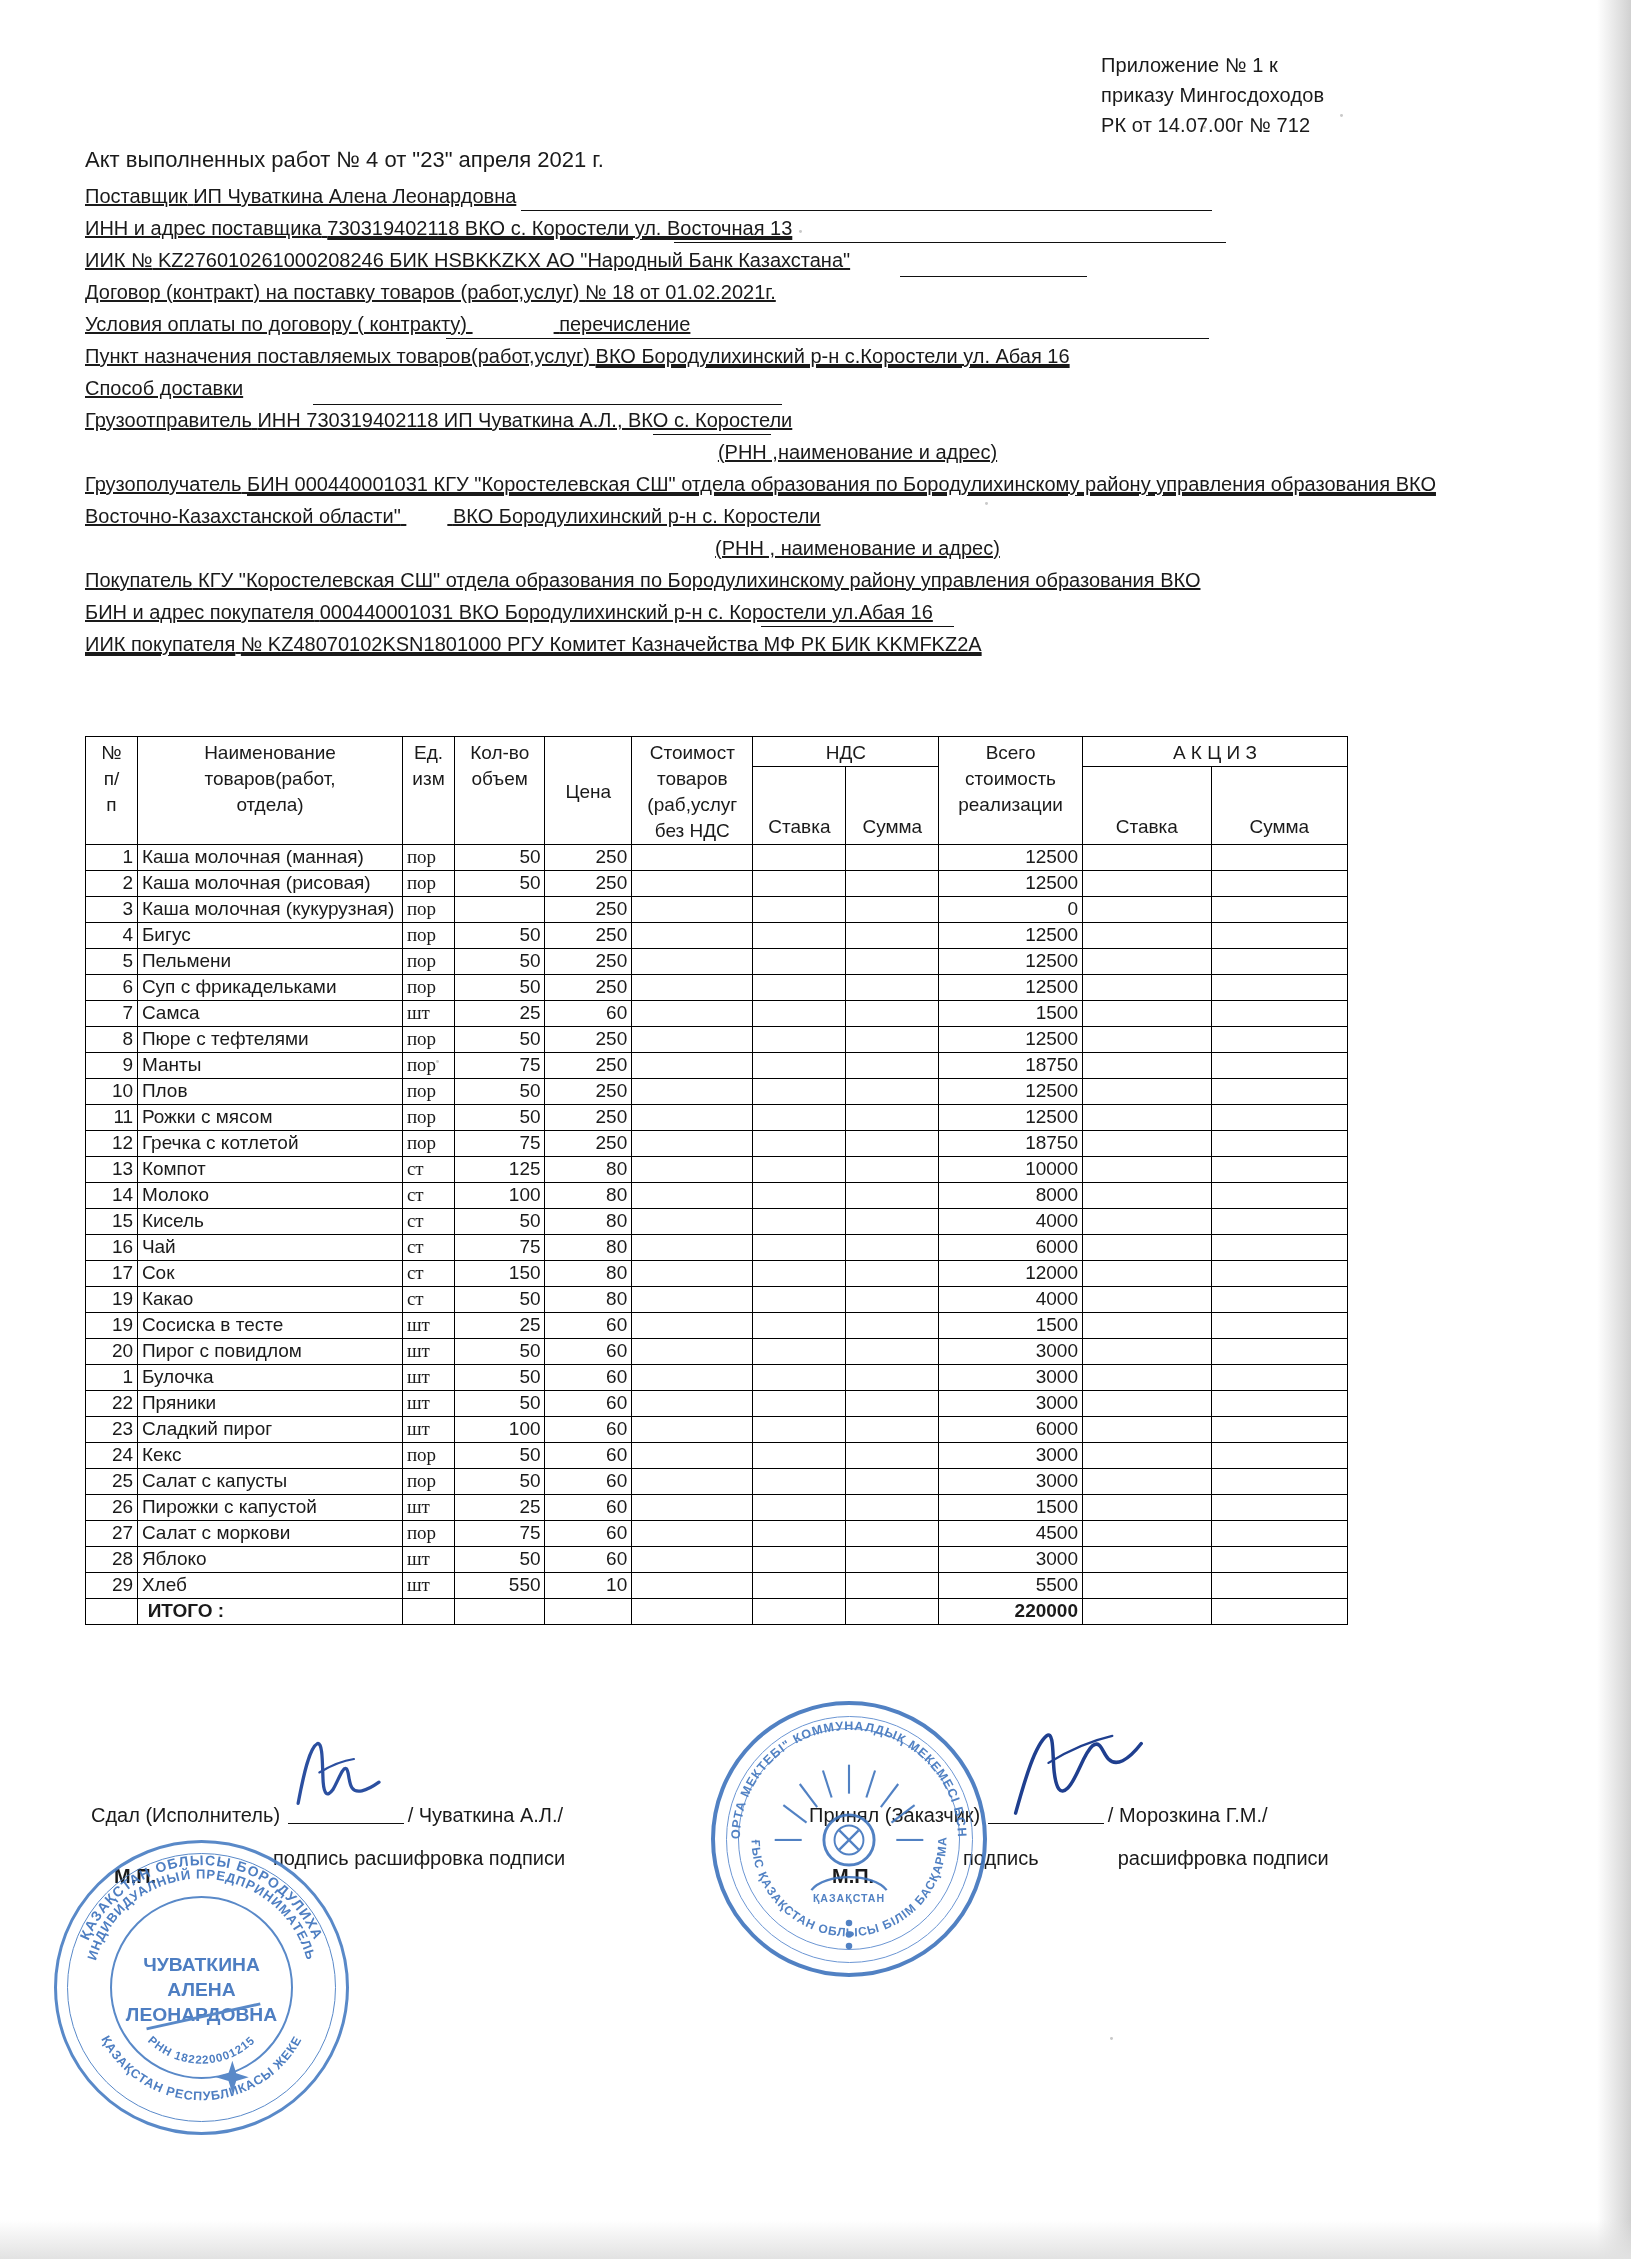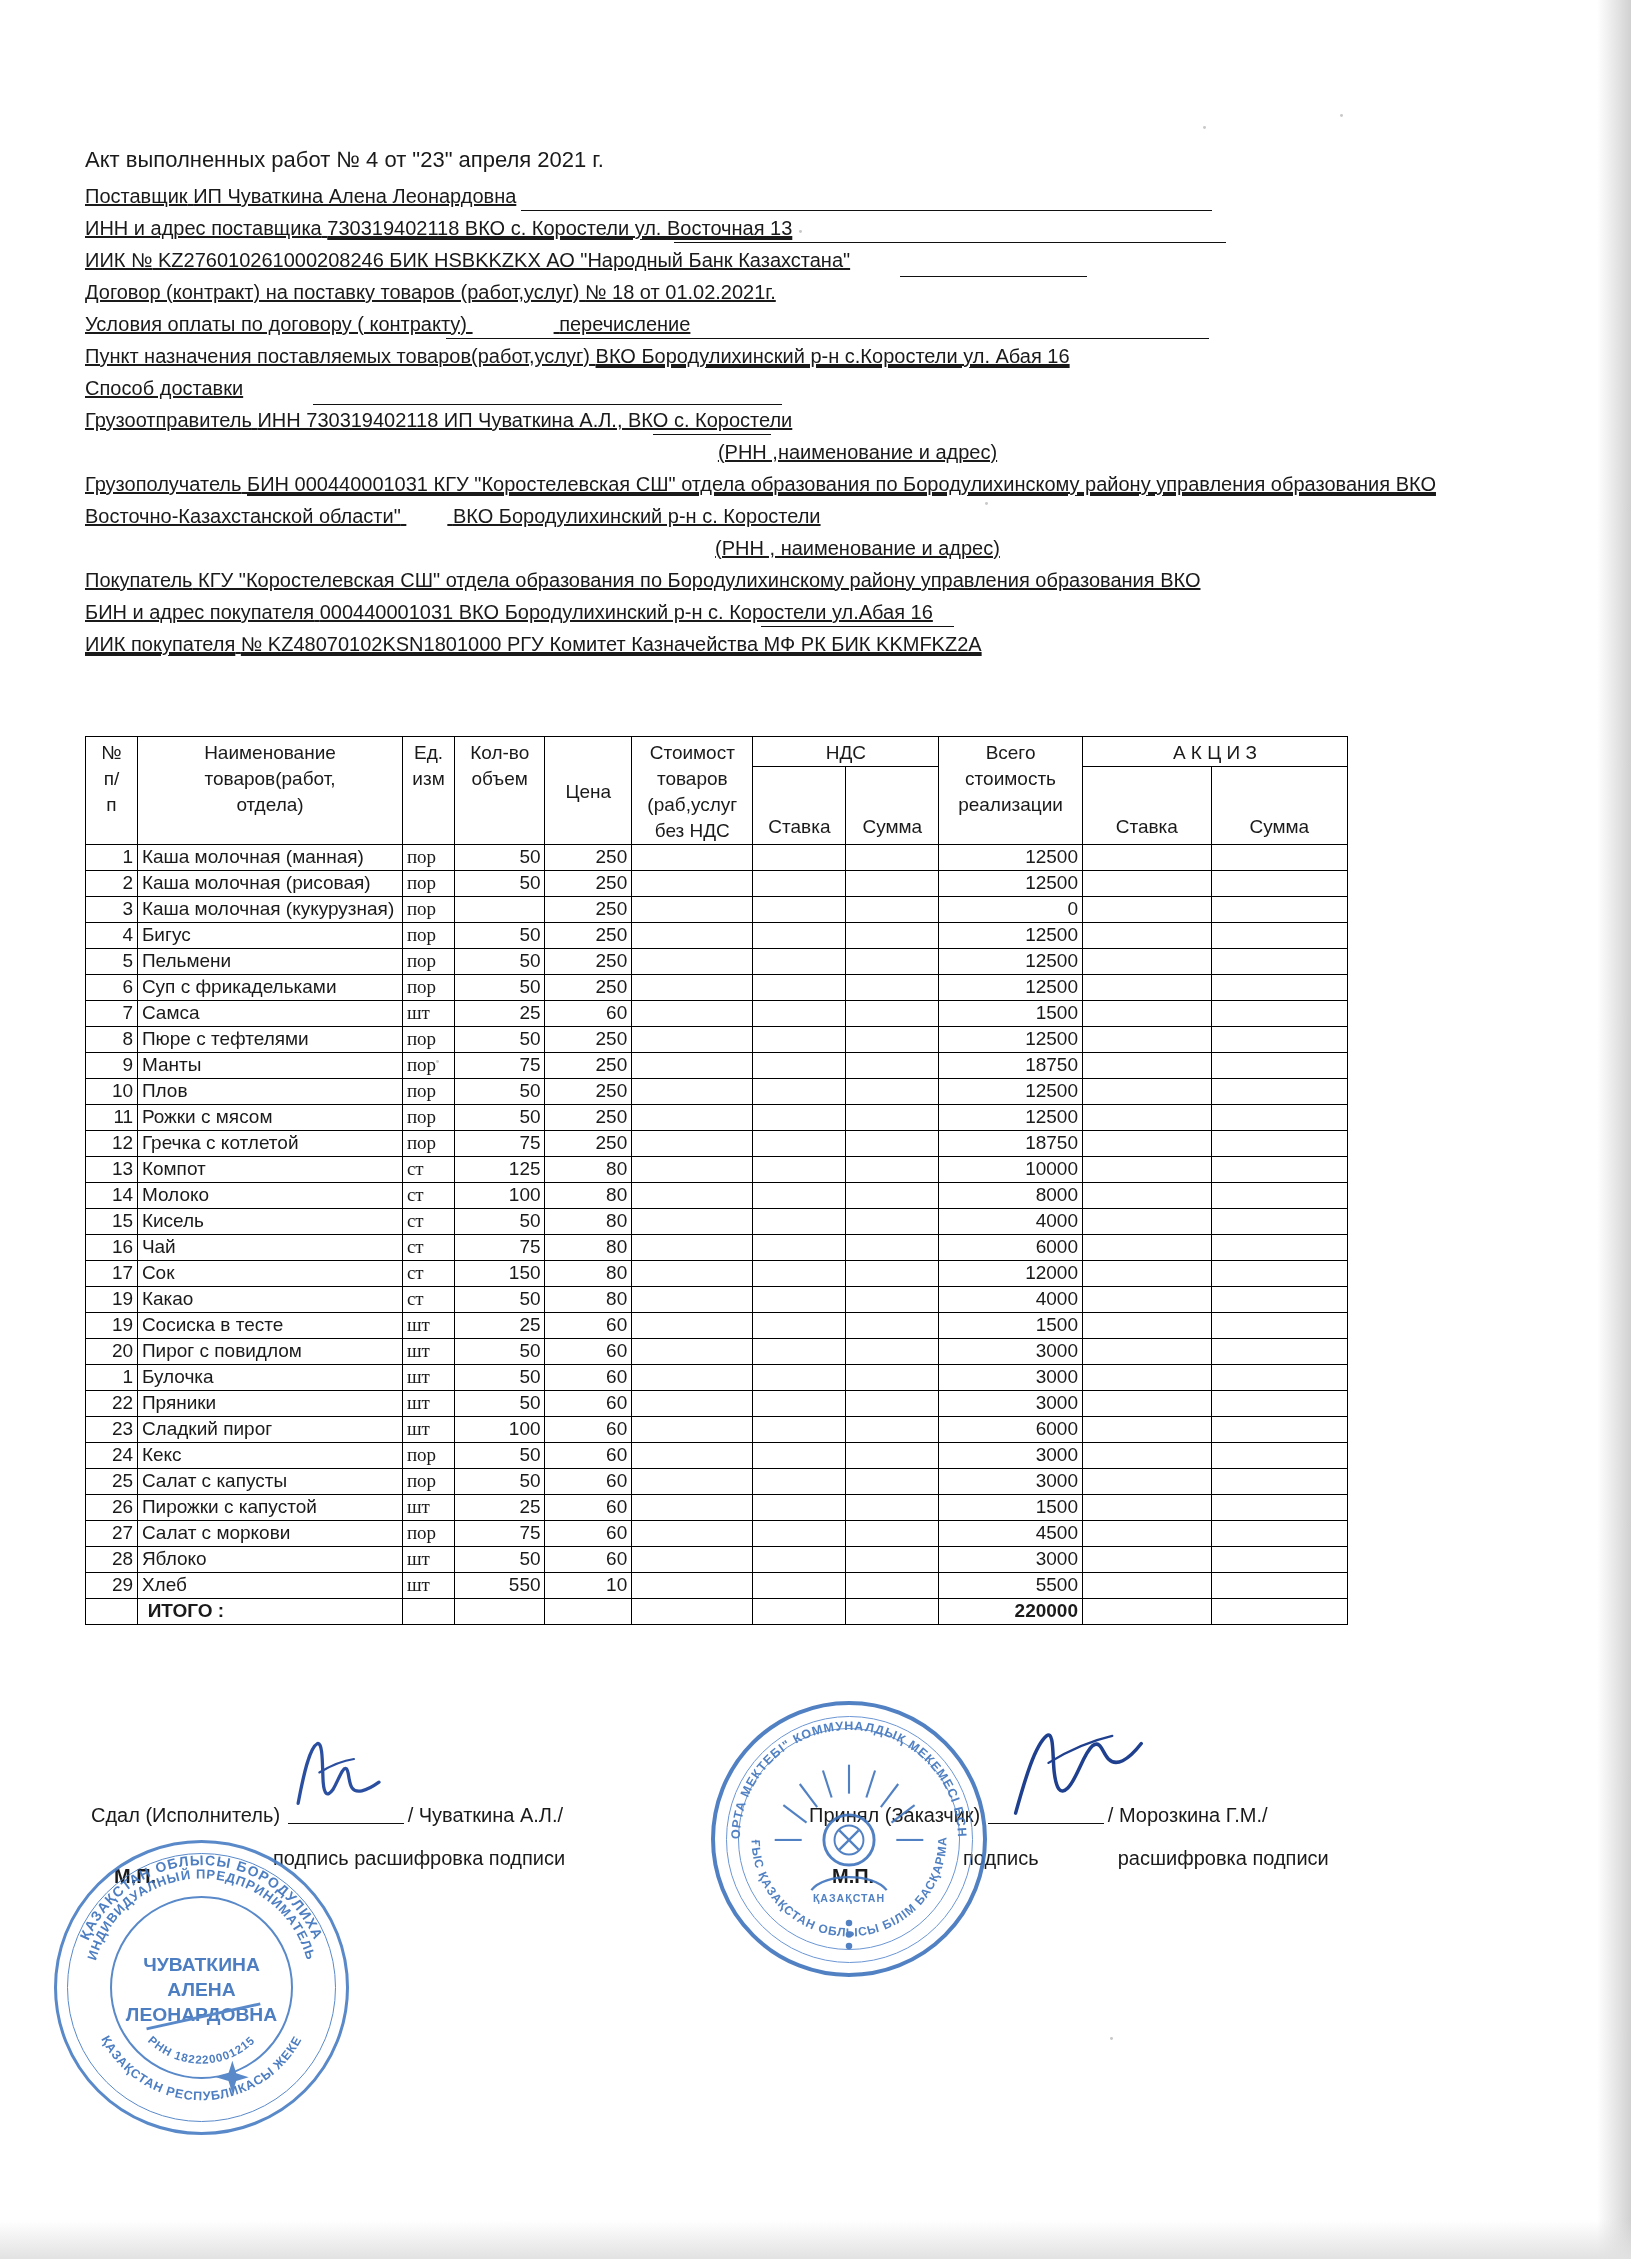--- a/index.html
+++ b/index.html
@@ -203,20 +203,25 @@
     background: #c9c9c9;
     border-radius: 50%;
     pointer-events: none;
   }
 </style>
 </head>
 <body>
 
 <div class="page">
 
+  <div class="hdr-block">
+    <div>Приложение № 1 к</div>
+    <div>приказу Мингосдоходов</div>
+    <div>РК от 14.07.00г № 712</div>
+  </div>
 
   <div class="title">Акт выполненных работ № 4 от  "23" апреля 2021 г.</div>
 
   <div class="form-lines">
 
     <div class="fl">
       <span>Поставщик</span>
       <span>ИП Чуваткина Алена Леонардовна</span>
       <span class="rule" style="left:436px; top:25px; width:691px;"></span>
     </div>

